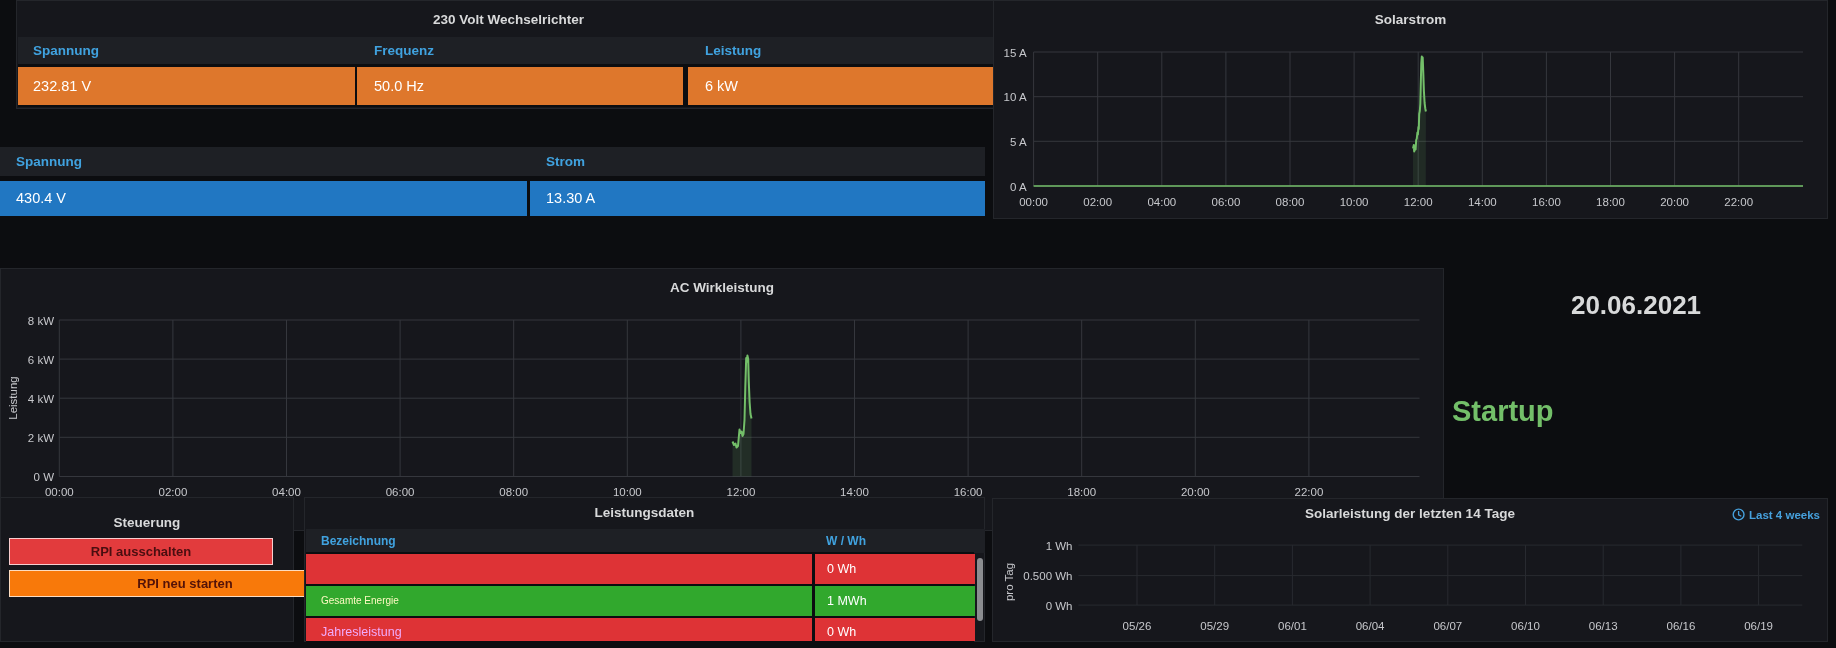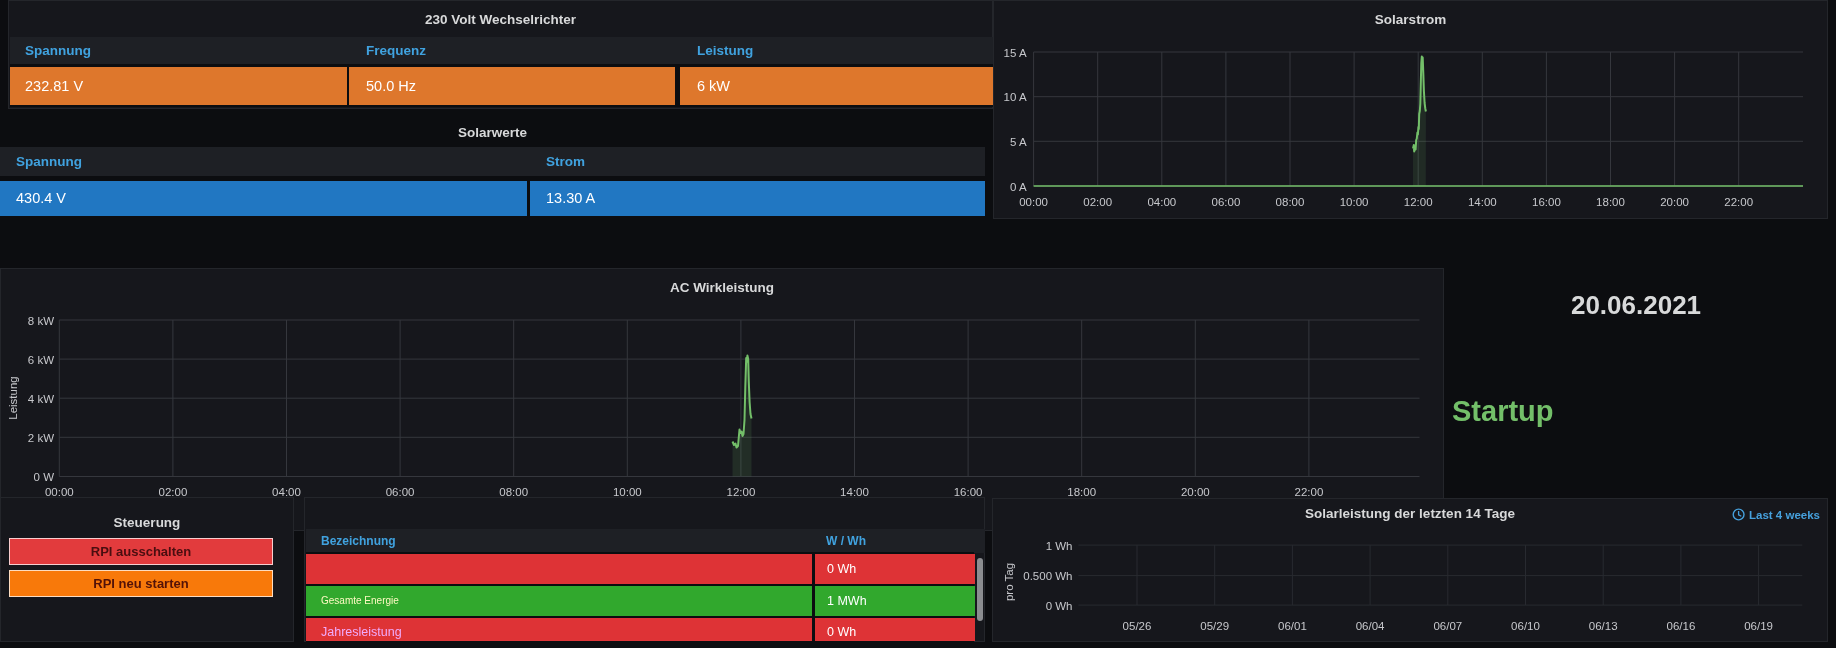--- a/index.html
+++ b/index.html
@@ -7,37 +7,36 @@
   .panel{position:absolute;background:#161a1d;background:#16171c;border:1px solid #24262b;box-sizing:border-box;}
   .ptitle{position:absolute;width:100%;text-align:center;color:#d8d9da;font-size:13.5px;font-weight:700;}
   .abs{position:absolute;}
   .hdr{color:#40a2df;font-size:13.5px;font-weight:700;}
   .val{color:#ffffff;font-size:14.5px;}
   .axis{fill:#c7c8cc;font-size:11.5px;font-family:"Liberation Sans",sans-serif;}
 </style>
 </head>
 <body>
 
-<div class="panel" style="left:8px;top:0;width:985px;height:109px;">
+<div class="panel" style="left:16px;top:0;width:985px;height:109px;">
   <div class="ptitle" style="top:12px;line-height:14px;">230 Volt Wechselrichter</div>
   <div class="abs" style="left:1px;top:36px;width:983px;height:27px;background:#1e2025;"></div>
   <div class="abs hdr" style="left:16px;top:36px;line-height:27px;">Spannung</div>
   <div class="abs hdr" style="left:357px;top:36px;line-height:27px;">Frequenz</div>
   <div class="abs hdr" style="left:688px;top:36px;line-height:27px;">Leistung</div>
   <div class="abs" style="left:1px;top:63px;width:983px;height:43px;background:#0c0d10;"></div>
   <div class="abs" style="left:1px;top:66px;width:337px;height:38px;background:#de772c;"></div>
   <div class="abs" style="left:340px;top:66px;width:326px;height:38px;background:#de772c;"></div>
   <div class="abs" style="left:671px;top:66px;width:313px;height:38px;background:#de772c;"></div>
   <div class="abs val" style="left:16px;top:66px;line-height:38px;">232.81 V</div>
   <div class="abs val" style="left:357px;top:66px;line-height:38px;">50.0 Hz</div>
   <div class="abs val" style="left:688px;top:66px;line-height:38px;">6 kW</div>
 </div>
 
 <div class="abs" style="left:0;top:114px;width:985px;height:105px;">
-  <div class="ptitle" style="top:12px;line-height:14px;">Solarwerte</div>
   <div class="abs" style="left:0;top:33px;width:985px;height:29px;background:#1e2025;"></div>
   <div class="abs hdr" style="left:16px;top:33px;line-height:30px;">Spannung</div>
   <div class="abs hdr" style="left:546px;top:33px;line-height:30px;">Strom</div>
   <div class="abs" style="left:0;top:67px;width:527px;height:35px;background:#2177c2;"></div>
   <div class="abs" style="left:530px;top:67px;width:455px;height:35px;background:#2177c2;"></div>
   <div class="abs val" style="left:16px;top:67px;line-height:35px;">430.4 V</div>
   <div class="abs val" style="left:546px;top:67px;line-height:35px;">13.30 A</div>
 </div>
 
 <div class="panel" style="left:993px;top:0;width:835px;height:219px;">
@@ -149,24 +148,25 @@
 <div class="abs" style="left:1448px;top:227px;width:376px;height:157px;text-align:center;">
   <div style="color:#d8d9da;font-size:26px;font-weight:700;line-height:157px;">20.06.2021</div>
 </div>
 <div class="abs" style="left:1452px;top:376px;width:376px;height:106px;text-align:left;">
   <div style="color:#73bf69;font-size:29px;font-weight:700;line-height:71px;">Startup</div>
 </div>
 
 <div class="panel" style="left:0;top:497px;width:294px;height:145px;">
   <div class="ptitle" style="top:0;line-height:14px;margin-top:18px;">Steuerung</div>
   <div class="abs" style="left:8px;top:40px;width:262px;height:25px;background:#e23b3d;border:1px solid rgba(255,255,255,0.75);text-align:center;line-height:25px;color:#4a0e10;font-size:13px;font-weight:700;">RPI ausschalten</div>
-  <div class="abs" style="left:8px;top:72px;width:262px;height:25px;background:#f8790a;border:1px solid rgba(255,255,255,0.75);text-align:center;line-height:25px;color:#531208;font-size:13px;font-weight:700;">RPI neu starten</div>
+  <div class="abs" style="left:8px;top:72px;width:262px;height:25px;background:#f8790a;border:1px solid rgba(255,255,255,0.75);text-align:center;line-height:25px;color:#531208;font-size:13px;font-weight:700;padding-left:44px;">RPI neu starten</div>
 </div>
 
 <div class="panel" style="left:304px;top:497px;width:681px;height:145px;">
+  <div class="ptitle" style="top:8px;line-height:14px;">Leistungsdaten</div>
   <div class="abs" style="left:1px;top:31px;width:679px;height:24px;background:#1e2025;"></div>
   <div class="abs hdr" style="left:16px;top:30px;line-height:26px;font-size:12px;">Bezeichnung</div>
   <div class="abs hdr" style="left:521px;top:30px;line-height:26px;font-size:12px;">W / Wh</div>
   <div class="abs" style="left:1px;top:54px;width:668px;height:90px;background:#0c0d10;"></div>
   <div class="abs" style="left:1px;top:56px;width:506px;height:30px;background:#de3336;"></div>
   <div class="abs" style="left:510px;top:56px;width:160px;height:30px;background:#de3336;"></div>
   <div class="abs" style="left:1px;top:88px;width:506px;height:30px;background:#31a82d;"></div>
   <div class="abs" style="left:510px;top:88px;width:160px;height:30px;background:#31a82d;"></div>
   <div class="abs" style="left:1px;top:120px;width:506px;height:23px;background:#de3336;"></div>
   <div class="abs" style="left:510px;top:120px;width:160px;height:23px;background:#de3336;"></div>

